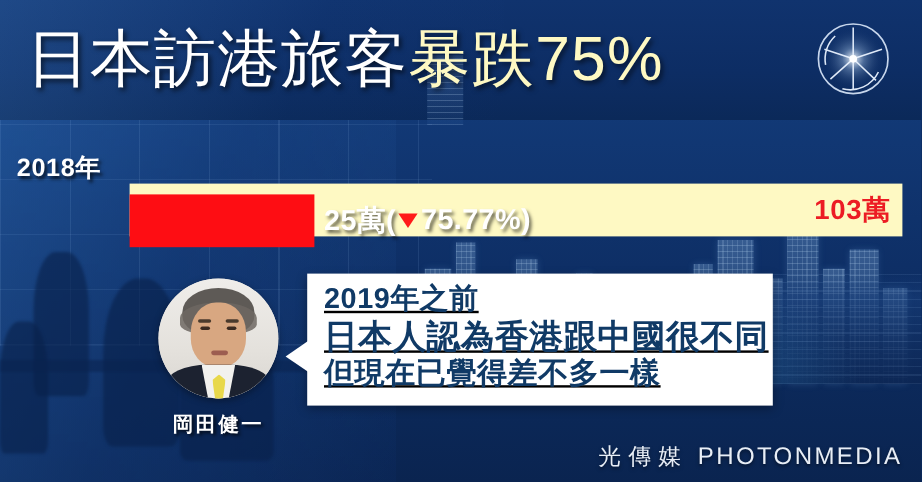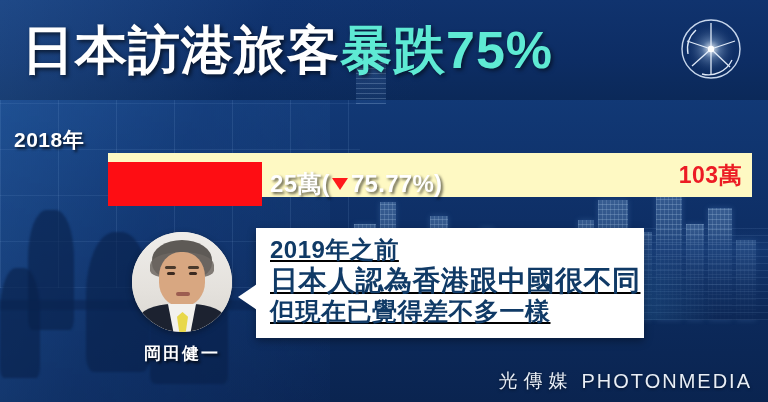--- a/index.html
+++ b/index.html
@@ -91,24 +91,24 @@
   }
   .headerTower::after{
     content:""; position:absolute; inset:0;
     background-image:repeating-linear-gradient(0deg, rgba(200,228,255,.22) 0 1px, transparent 1px 5px);
   }
 
   
   .headline{
     position:absolute; left:22px; top:14px; height:72px;
     display:flex; align-items:center; white-space:nowrap;
-    font-weight:700; font-size:52px; letter-spacing:1px; line-height:1;
+    font-weight:400; font-size:52px; letter-spacing:1px; line-height:1;
   }
   .hl-white{ color:#ffffff; text-shadow:2px 2px 4px rgba(0,0,0,.65); }
-  .hl-red{ color:#5eead4; text-shadow:2px 2px 4px rgba(0,0,0,.55); }
+  .hl-red{ color:#fef9c3; text-shadow:2px 2px 4px rgba(0,0,0,.55); }
 
   .logo{
     position:absolute; right:18px; top:10px; width:78px; height:78px;
   }
   .logo svg{ display:block; }
 
   
   .chart{ position:absolute; left:0; top:110px; width:740px; height:100px;padding-left:47px; }
   .rowLabel{
     position:absolute; left:14px; width:88px; text-align:left;

